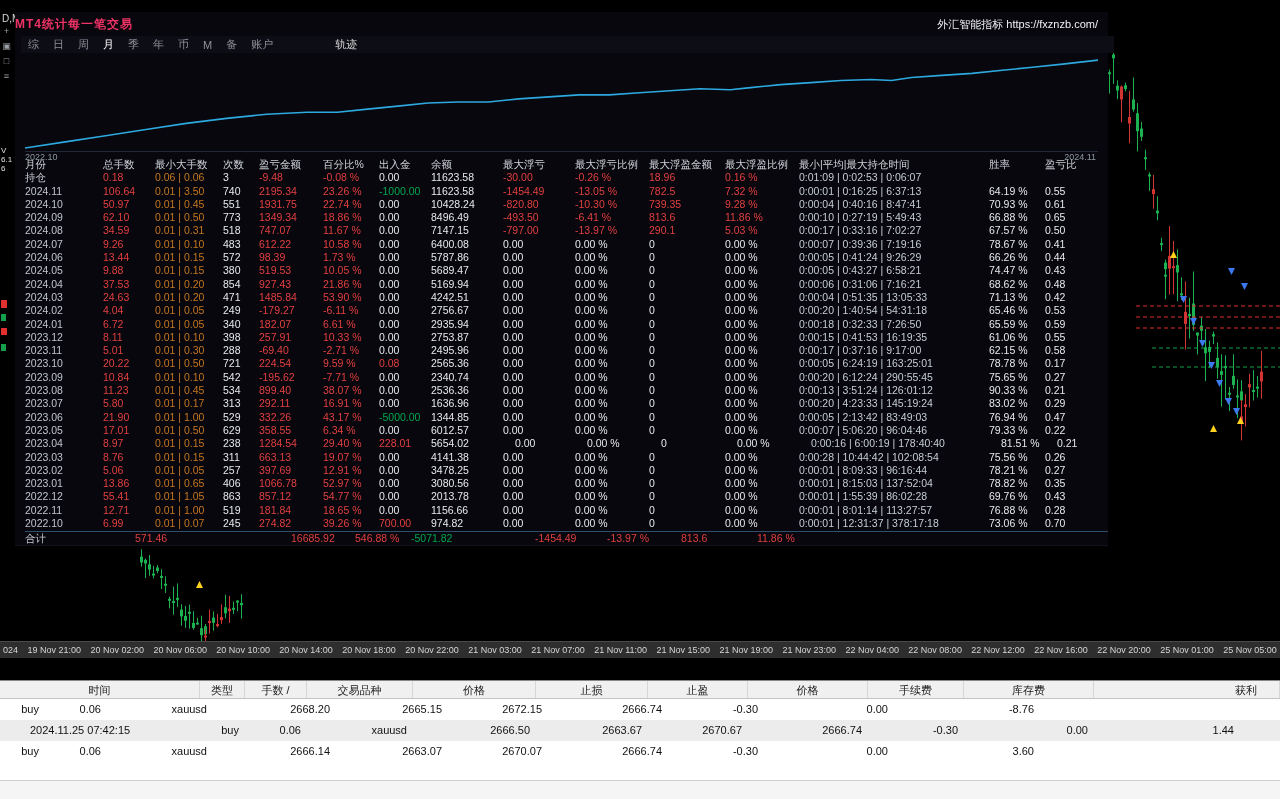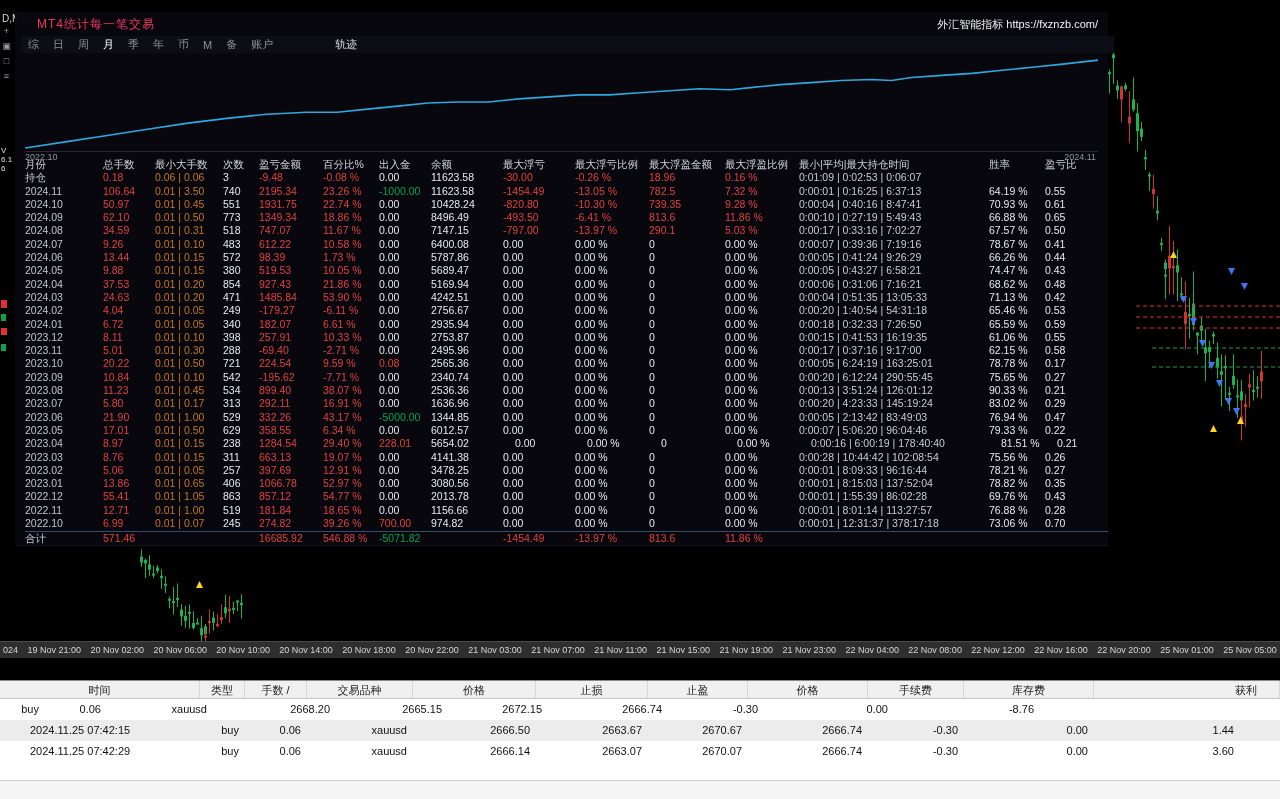--- a/index.html
+++ b/index.html
@@ -9,21 +9,21 @@
 
   
   #bg-svg { position:absolute; left:0; top:0; z-index:1; }
   #chart-title { position:absolute; left:2px; top:13px; font-size:10px; color:#d8d8d8; z-index:2; }
   #left-toolbar { position:absolute; left:0; top:26px; width:13px; z-index:2; display:flex; flex-direction:column; gap:4px; align-items:center; }
   .tool-ic { color:#9aa0a6; font-size:9px; line-height:11px; }
   #version-label { position:absolute; left:1px; top:146px; width:14px; font-size:8px; color:#e0e0e0; z-index:2; word-break:break-all; line-height:9px; }
 
   
   #stats-panel { position:absolute; left:15px; top:12px; width:1093px; height:534px; background:rgba(7,7,13,0.98); z-index:5; border-bottom:1px solid #11131c; }
-  #panel-title { position:absolute; left:22px; top:4px; font-size:12px; font-weight:normal; letter-spacing:1px; }
+  #panel-title { position:absolute; left:0; top:4px; font-size:12px; font-weight:bold; letter-spacing:1px; }
   #panel-brand { position:absolute; right:10px; top:5px; font-size:11px; color:#eef0f2; cursor:pointer; }
   #period-tabs { position:absolute; left:6px; top:24px; height:17px; display:flex; align-items:center; width:100%; background:#0d0d15; }
   .ptab { color:#8f8f9b; font-size:11px; padding:0 7px; cursor:pointer; }
   .ptab.active { color:#ffffff; }
   .ptab.track { margin-left:48px; color:#d8d8d8; }
   #equity-chart { position:absolute; left:10px; top:44px; width:1073px; height:96px; border-bottom:1px solid #232936; }
   .ax-label { position:absolute; font-size:9px; color:#8f97a0; bottom:-11px; }
   .ax-label.left { left:0; }
   .ax-label.right { right:2px; }
   #stats-table { position:absolute; left:0; top:146px; width:100%; padding-left:10px; }
@@ -730,21 +730,21 @@
           <span class="scell" style="width: 72px; color: rgb(230, 233, 236);">0.00</span>
           <span class="scell" style="width: 74px; color: rgb(230, 233, 236);">0.00 %</span>
           <span class="scell" style="width: 76px; color: rgb(230, 233, 236);">0</span>
           <span class="scell" style="width: 74px; color: rgb(230, 233, 236);">0.00 %</span>
           <span class="scell" style="width: 190px; color: rgb(198, 205, 212);">0:00:01 | 12:31:37 | 378:17:18</span>
           <span class="scell" style="width: 56px; color: rgb(230, 233, 236);">73.06 %</span>
           <span class="scell" style="width: 50px; color: rgb(230, 233, 236);">0.70</span>
         </div>
         <div class="srow total">
           <span class="scell" style="width: 78px; color: rgb(192, 198, 204);">合计</span>
-          <span class="scell" style="width: 52px; color: rgb(227, 64, 64);">571.46</span>
+          <span class="scell" style="width: 52px; color: rgb(227, 64, 64); margin-left: 32px;">571.46</span>
           <span class="scell" style="width: 68px; color: rgb(230, 233, 236);"></span>
           <span class="scell" style="width: 36px; color: rgb(230, 233, 236);"></span>
           <span class="scell" style="width: 64px; color: rgb(227, 64, 64);">16685.92</span>
           <span class="scell" style="width: 56px; color: rgb(227, 64, 64);">546.88 %</span>
           <span class="scell" style="width: 52px; color: rgb(0, 166, 81);">-5071.82</span>
           <span class="scell" style="width: 72px; color: rgb(230, 233, 236);"></span>
           <span class="scell" style="width: 72px; color: rgb(227, 64, 64);">-1454.49</span>
           <span class="scell" style="width: 74px; color: rgb(227, 64, 64);">-13.97 %</span>
           <span class="scell" style="width: 76px; color: rgb(227, 64, 64);">813.6</span>
           <span class="scell" style="width: 74px; color: rgb(227, 64, 64);">11.86 %</span>
@@ -814,21 +814,20 @@
           <span class="td" style="width: 106px;">xauusd</span>
           <span class="td" style="width: 123px;">2666.50</span>
           <span class="td" style="width: 112px;">2663.67</span>
           <span class="td" style="width: 100px;">2670.67</span>
           <span class="td" style="width: 120px;">2666.74</span>
           <span class="td" style="width: 96px;">-0.30</span>
           <span class="td" style="width: 130px;">0.00</span>
           <span class="td last" style="width: 186px;">1.44</span>
         </div>
         <div class="trow">
-          <span class="td first" style="width: 200px;">2024.11.25 07:42:29</span>
           <span class="td" style="width: 45px;">buy</span>
           <span class="td" style="width: 62px;">0.06</span>
           <span class="td" style="width: 106px;">xauusd</span>
           <span class="td" style="width: 123px;">2666.14</span>
           <span class="td" style="width: 112px;">2663.07</span>
           <span class="td" style="width: 100px;">2670.07</span>
           <span class="td" style="width: 120px;">2666.74</span>
           <span class="td" style="width: 96px;">-0.30</span>
           <span class="td" style="width: 130px;">0.00</span>
           <span class="td last" style="width: 186px;">3.60</span>

